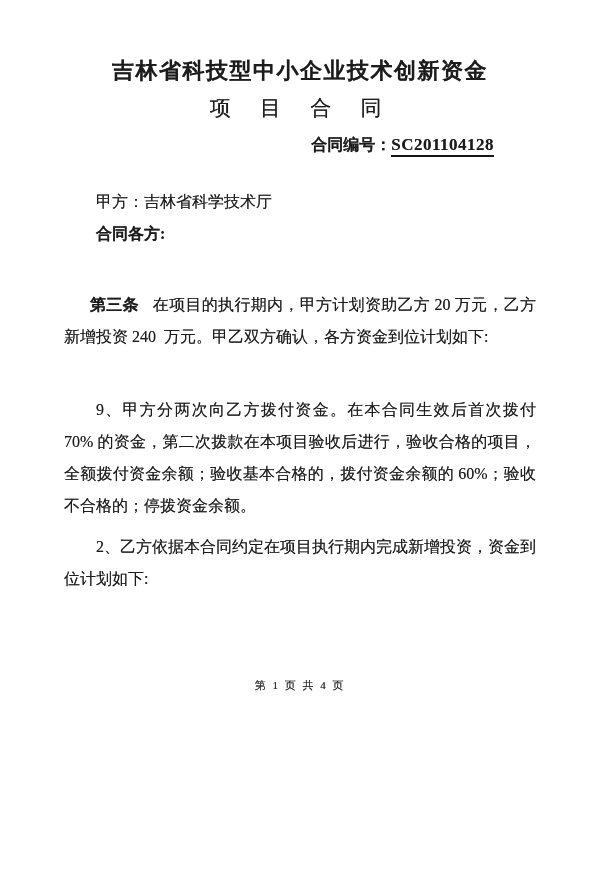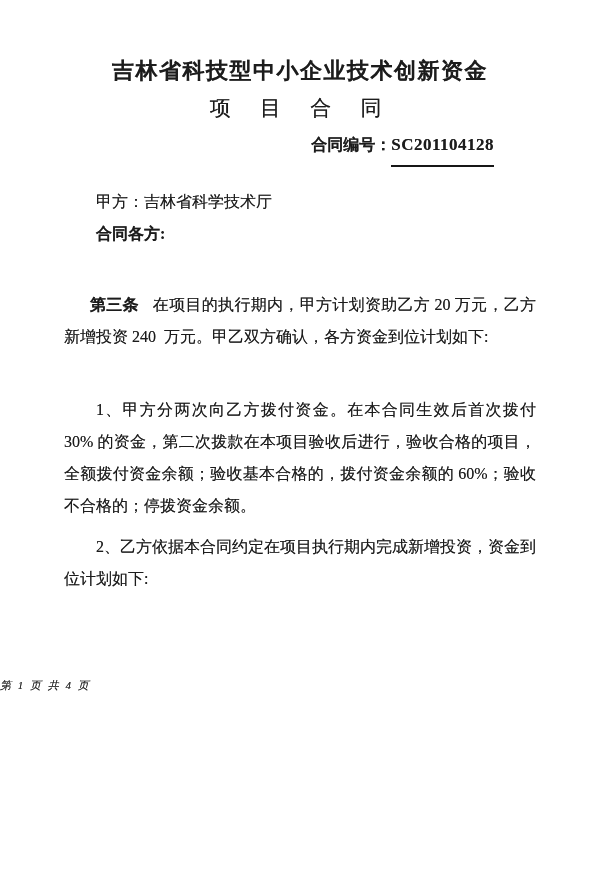--- a/index.html
+++ b/index.html
@@ -36,21 +36,21 @@
     margin-top: 12px;
     text-align: right;
     padding-right: 42px;
     font-size: 16px;
     font-weight: bold;
     line-height: 22px;
   }
   .contract-no-value {
     font-size: 17px;
     border-bottom: 2px solid #161616;
-    padding-bottom: 11px;
+    padding-bottom: 1px;
     letter-spacing: 0.5px;
   }
   .body-block { margin-top: 30px; }
   .para {
     font-size: 16px;
     line-height: 32px;
     margin: 0;
     text-align: justify;
     white-space: pre-wrap;
   }
@@ -58,25 +58,24 @@
   .bold { font-weight: bold; }
   .party-line { margin-top: 0; text-align: left; }
   .article { margin-top: 7px; }
   .article .term { font-weight: bold; margin-right: 14px; }
   .clause { margin-top: 9px; }
   .footer {
     position: absolute;
     left: 0;
     right: 0;
     bottom: 30px;
-    text-align: left;
+    text-align: center;
     font-size: 11px;
     letter-spacing: 2px;
     color: #2a2a2a;
-    font-style: italic;
   }
 </style>
 </head>
 <body>
 
 <div class="page">
 
   <div class="title-line1">吉林省科技型中小企业技术创新资金</div>
 
   <div class="title-line2">项 目 合 同</div>
@@ -91,21 +90,21 @@
 
     <p class="para indent bold">合同各方:</p>
 
 
 
 
     <p class="para indent article">
       <span class="term">第三条</span><span>在项目的执行期内，甲方计划资助乙方 20 万元，乙方新增投资 240  万元。甲乙双方确认，各方资金到位计划如下:</span>
     </p>
 
-    <p class="para indent clause">1、甲方分两次向乙方拨付资金。在本合同生效后首次拨付 30% 的资金，第二次拨款在本项目验收后进行，验收合格的项目，全额拨付资金余额；验收基本合格的，拨付资金余额的 60%；验收不合格的；停拨资金余额。</p>
+    <p class="para indent clause">9、甲方分两次向乙方拨付资金。在本合同生效后首次拨付 70% 的资金，第二次拨款在本项目验收后进行，验收合格的项目，全额拨付资金余额；验收基本合格的，拨付资金余额的 60%；验收不合格的；停拨资金余额。</p>
 
     <p class="para indent clause">2、乙方依据本合同约定在项目执行期内完成新增投资，资金到位计划如下:</p>
 
   </div>
 
   <div class="footer">第 1 页 共 4 页</div>
 
 </div>
 
 </body></html>

